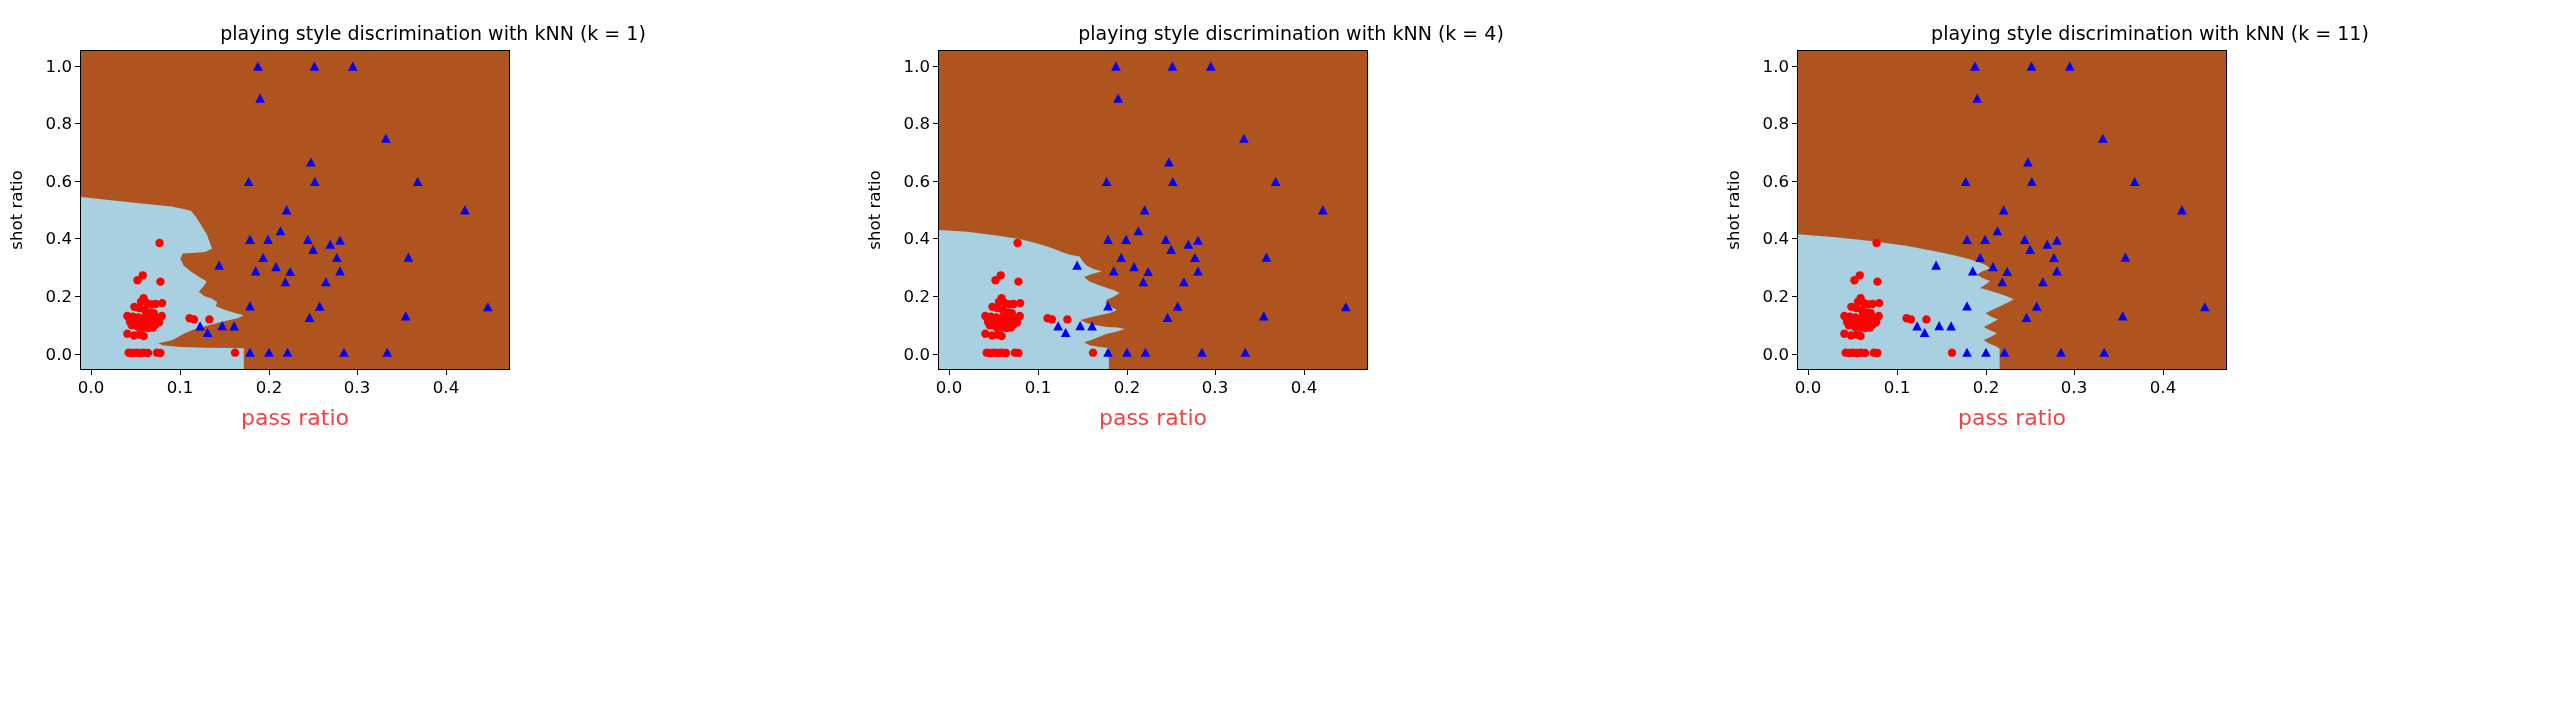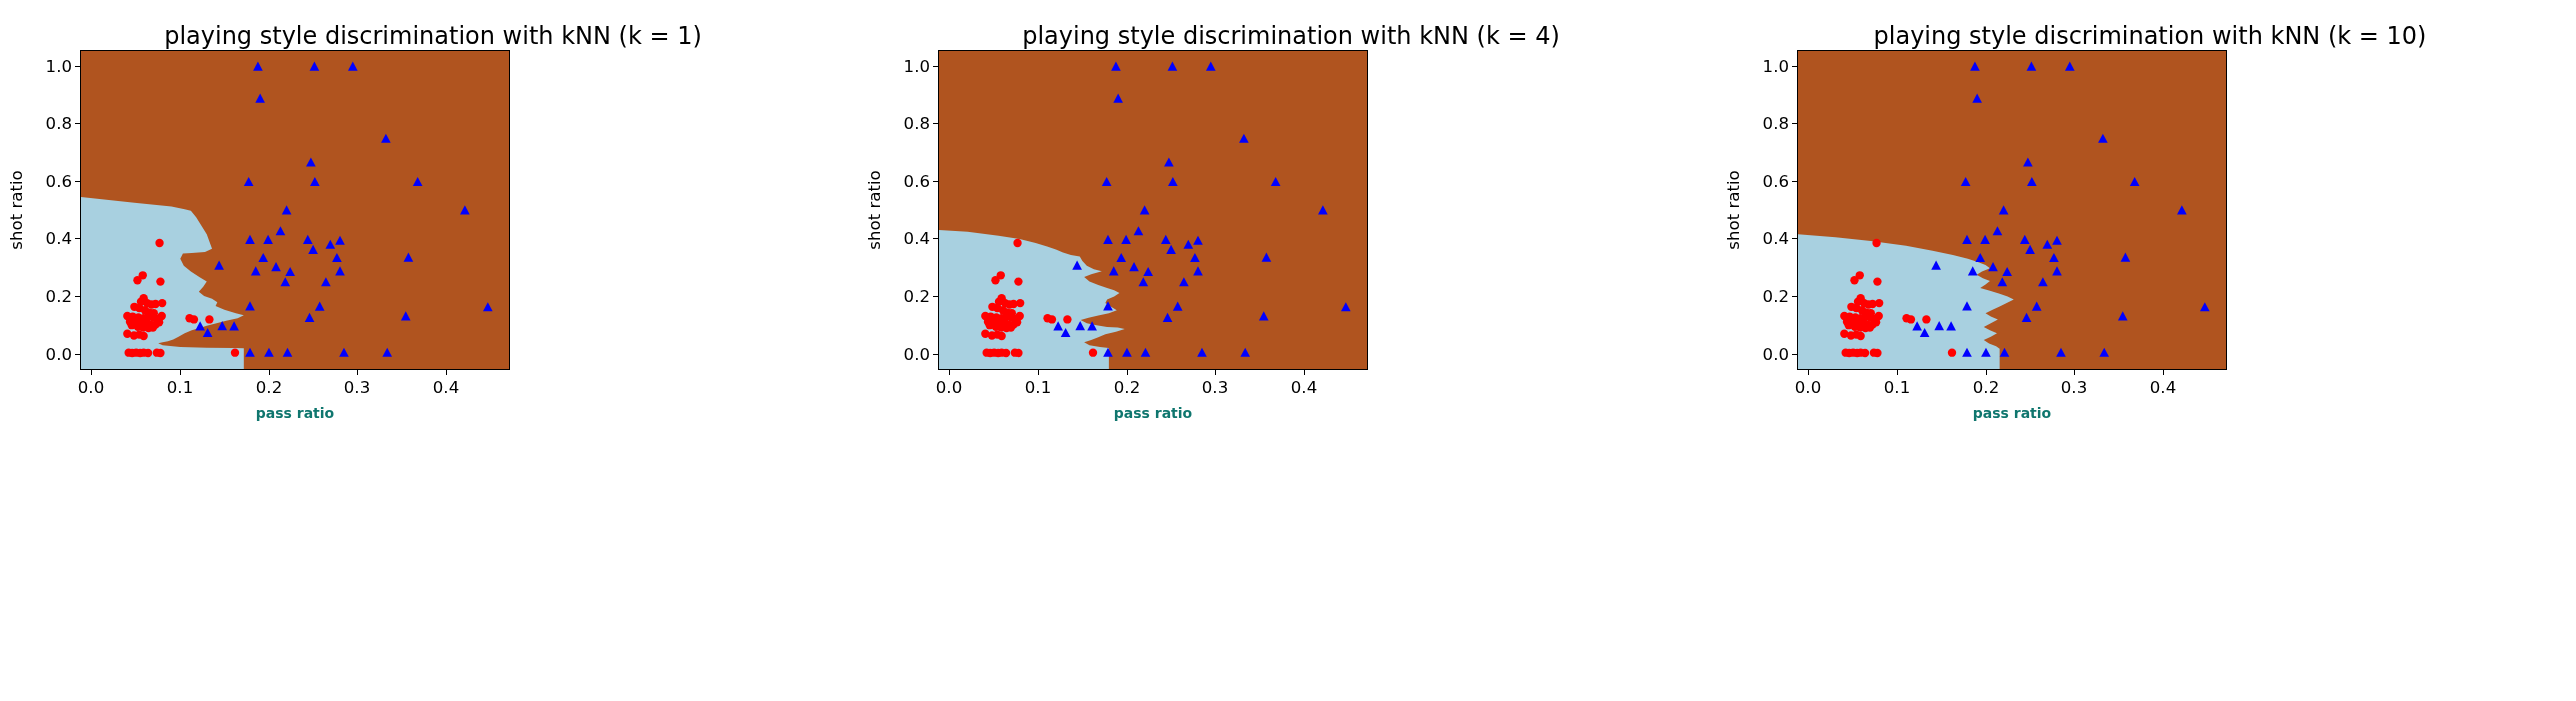--- a/index.html
+++ b/index.html
@@ -24,21 +24,21 @@
     top: 0;
     width: 858px;
     height: 702px;
   }
   .panel-title {
     position: absolute;
     left: 8px;
     right: 0;
     top: 21.5px;
     text-align: center;
-    font-size: 24px;
+    font-size: 19px;
     color: #000000;
     font-family: "DejaVu Sans", sans-serif;
     white-space: nowrap;
     letter-spacing: 0px;
   }
   
   .axes {
     position: absolute;
     left: 80px;
     top: 50px;
@@ -87,26 +87,25 @@
   .ticklabel-y {
     position: absolute;
     font-size: 16.6px;
     color: #000000;
     text-align: right;
     transform: translateY(-50%);
     white-space: nowrap;
   }
   .axis-label-x {
     position: absolute;
-    font-size: 14px;
-    color: #0f766e;
+    font-size: 22px;
+    color: #ef4444;
     text-align: center;
     white-space: nowrap;
     transform: translateX(-50%);
-    font-weight: bold;
   }
   .axis-label-y {
     position: absolute;
     font-size: 16.6px;
     color: #000000;
     white-space: nowrap;
     transform-origin: 50% 50%;
     transform: translate(-50%, -50%) rotate(-90deg);
   }
 </style>
@@ -372,21 +371,21 @@
       <div class="tick-y" style="left: 75px; top: 181px;"></div>
       <div class="ticklabel-y" style="left: 41px; width: 31px; top: 181px;">0.6</div>
       <div class="tick-y" style="left: 75px; top: 123px;"></div>
       <div class="ticklabel-y" style="left: 41px; width: 31px; top: 123px;">0.8</div>
       <div class="tick-y" style="left: 75px; top: 66px;"></div>
       <div class="ticklabel-y" style="left: 41px; width: 31px; top: 66px;">1.0</div>
       <div class="axis-label-x" style="left: 295px; top: 405px;">pass ratio</div>
       <div class="axis-label-y" style="left: 15.6px; top: 210px;">shot ratio</div>
     </div>
     <div class="panel" style="left: 1717px;">
-      <div class="panel-title">playing style discrimination with kNN (k = 10)</div>
+      <div class="panel-title">playing style discrimination with kNN (k = 11)</div>
       <div class="axes">
         <svg class="region-layer" viewBox="0 0 440 327" preserveAspectRatio="none">
           <rect x="0" y="0" width="440" height="327" fill="#b0541f"></rect>
           <polygon points="0.00,188.54 38.56,191.49 74.85,195.32 111.13,200.32 138.35,205.33 159.22,209.75 174.64,213.58 185.53,217.12 192.78,220.06 197.32,223.30 189.15,226.84 183.71,230.08 190.06,233.61 197.32,236.56 192.78,240.09 187.34,243.63 197.32,246.58 207.30,249.52 215.46,252.47 221.81,255.41 214.56,259.24 207.30,262.78 200.04,266.02 192.78,269.55 198.23,273.09 205.48,276.04 198.23,279.86 190.97,283.69 197.32,287.23 204.58,290.18 198.23,293.71 190.97,297.25 196.41,300.78 203.67,303.73 207.30,306.08 207.30,327.00 0.00,327.00" fill="#a8d0e0"></polygon>
         </svg>
         <svg class="points-layer" viewBox="0 0 440 327" preserveAspectRatio="none">
           <g>
             <circle cx="80.74" cy="197.38" r="4.3" fill="#ff0000"></circle>
             <circle cx="63.51" cy="230.67" r="4.3" fill="#ff0000"></circle>
             <circle cx="58.06" cy="235.68" r="4.3" fill="#ff0000"></circle>

